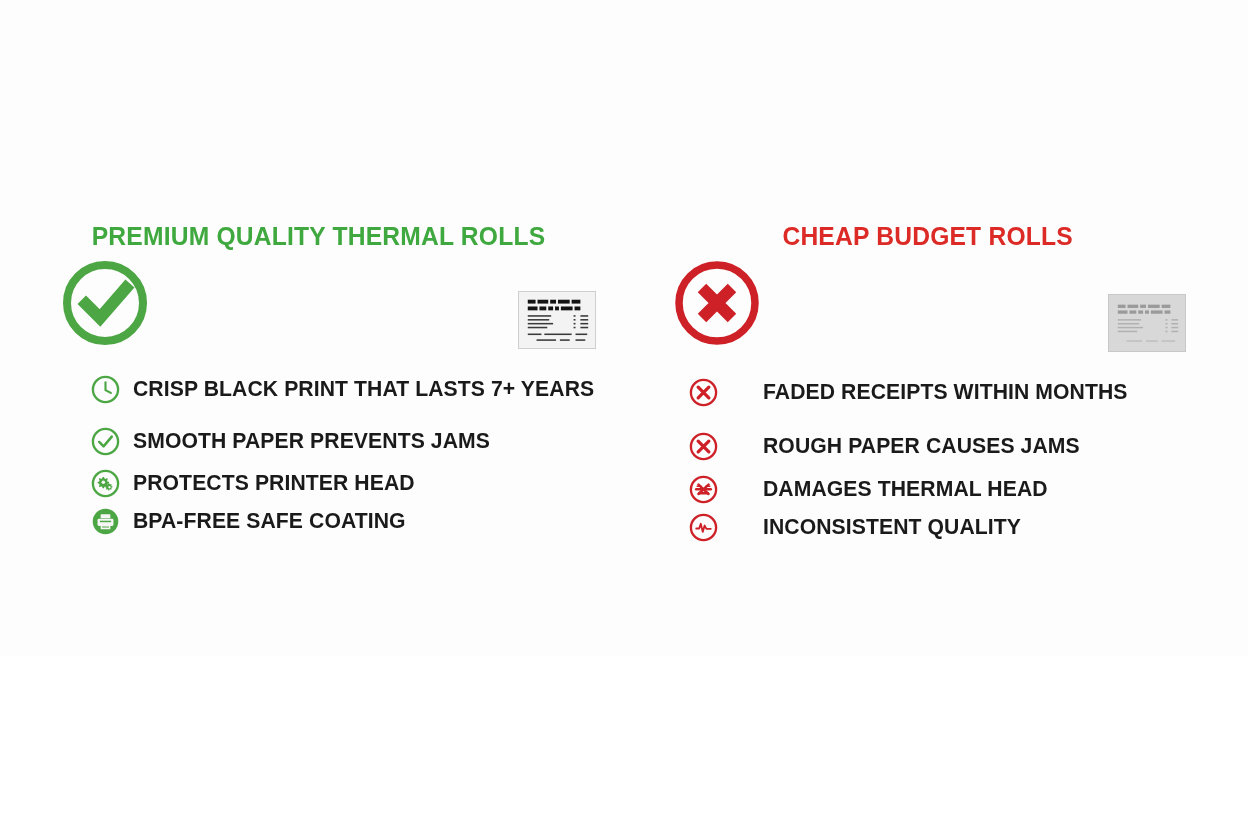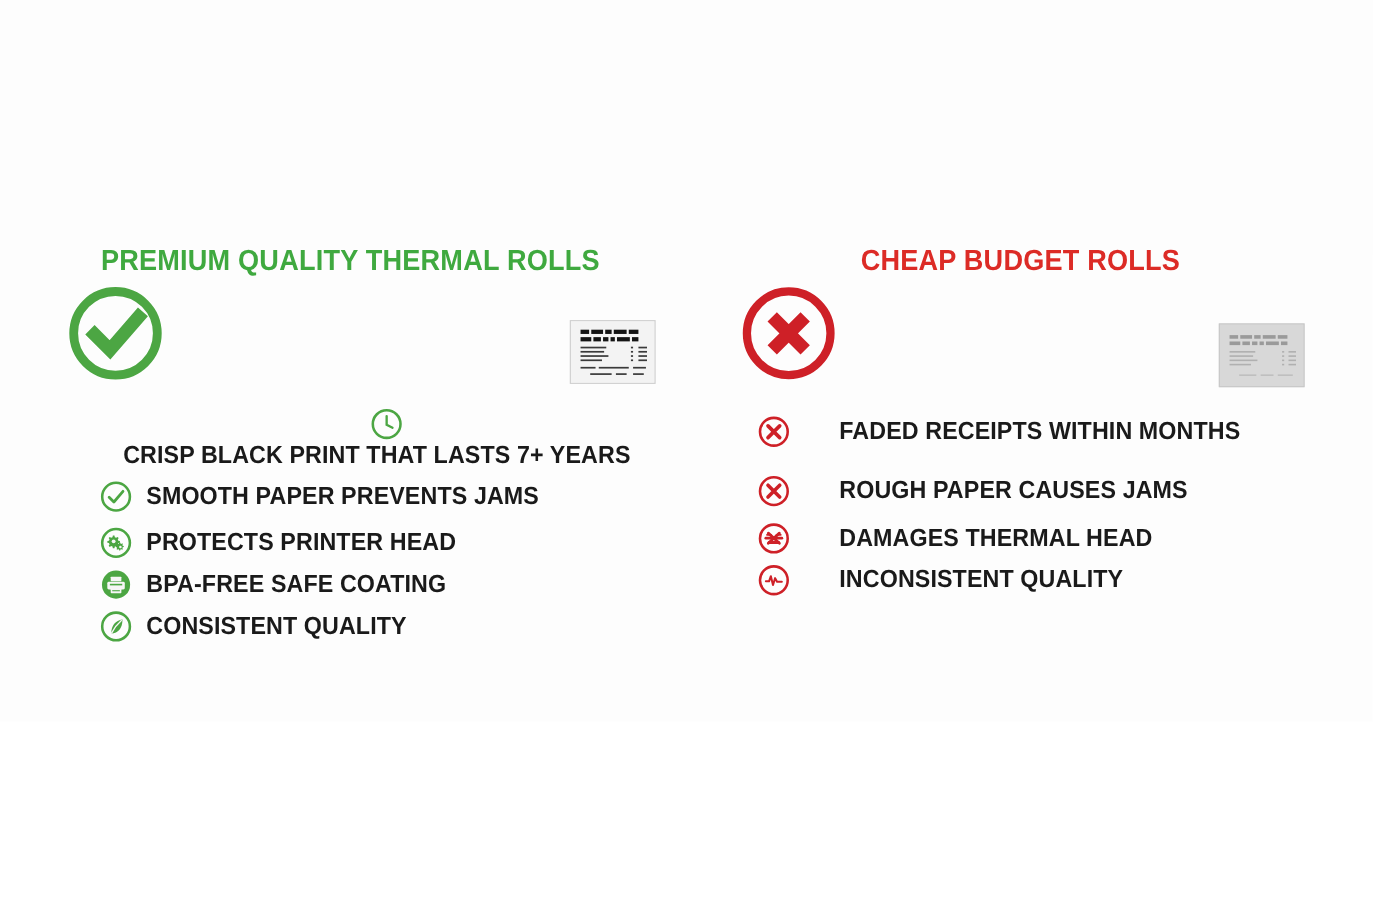--- a/index.html
+++ b/index.html
@@ -66,21 +66,21 @@
   #col-premium .features { top: 370px; left: 0; }
   #col-budget  .features { top: 373px; left: 0; }
 
   .feature-row {
     position: relative;
     display: flex;
     align-items: center;
     height: 38px;
   }
   
-  #col-premium .feature-row:nth-child(1) { margin-bottom: 24px; flex-direction: column; }
+  #col-premium .feature-row:nth-child(1) { margin-bottom: 14px; }
   #col-premium .feature-row:nth-child(2) { margin-bottom: 4px; }
   #col-budget  .feature-row:nth-child(1) { margin-bottom: 16px; }
   #col-budget  .feature-row:nth-child(2) { margin-bottom: 5px; }
 
   #col-premium .feature-row { padding-left: 90px; }
   #col-budget  .feature-row { padding-left: 64px; gap: 32px; }
 
   .feature-icon {
     flex: 0 0 auto;
     width: 31px;
@@ -201,30 +201,20 @@
             <rect x="11" y="8.5" width="10" height="4.2" rx="0.6" fill="#f6f6f6"></rect>
             <rect x="7.8" y="13.2" width="16.4" height="7.4" rx="1.4" fill="#f6f6f6"></rect>
             <rect x="10.2" y="15.2" width="11.6" height="1.5" fill="#4CA643"></rect>
             <rect x="11" y="19.8" width="10" height="4.2" rx="0.6" fill="#f6f6f6"></rect>
             <rect x="12.4" y="21.2" width="7.2" height="1" fill="#4CA643"></rect>
           </svg>
         </span>
         <span class="feature-label">BPA-FREE SAFE COATING</span>
       </div>
 
-      <div class="feature-row">
-        <span class="feature-icon">
-          <svg viewBox="0 0 32 32">
-            <circle cx="16" cy="16" r="13" fill="none" stroke="#4CA643" stroke-width="2.4"></circle>
-            <path d="M22 9.5 C22 18 18 22.5 11.5 22.5 C11.5 15 15.5 10.5 22 9.5 Z" fill="#4CA643"></path>
-            <path d="M21 10.5 C17 14 14 18 11.8 22.2" fill="none" stroke="#f6f6f6" stroke-width="1.3" stroke-linecap="round"></path>
-          </svg>
-        </span>
-        <span class="feature-label">CONSISTENT QUALITY</span>
-      </div>
 
     </div>
   </div>
 
   <div class="column" id="col-budget">
 
     <div class="col-title">CHEAP BUDGET ROLLS</div>
 
     <div class="badge">
       <svg viewBox="0 0 88 88">

